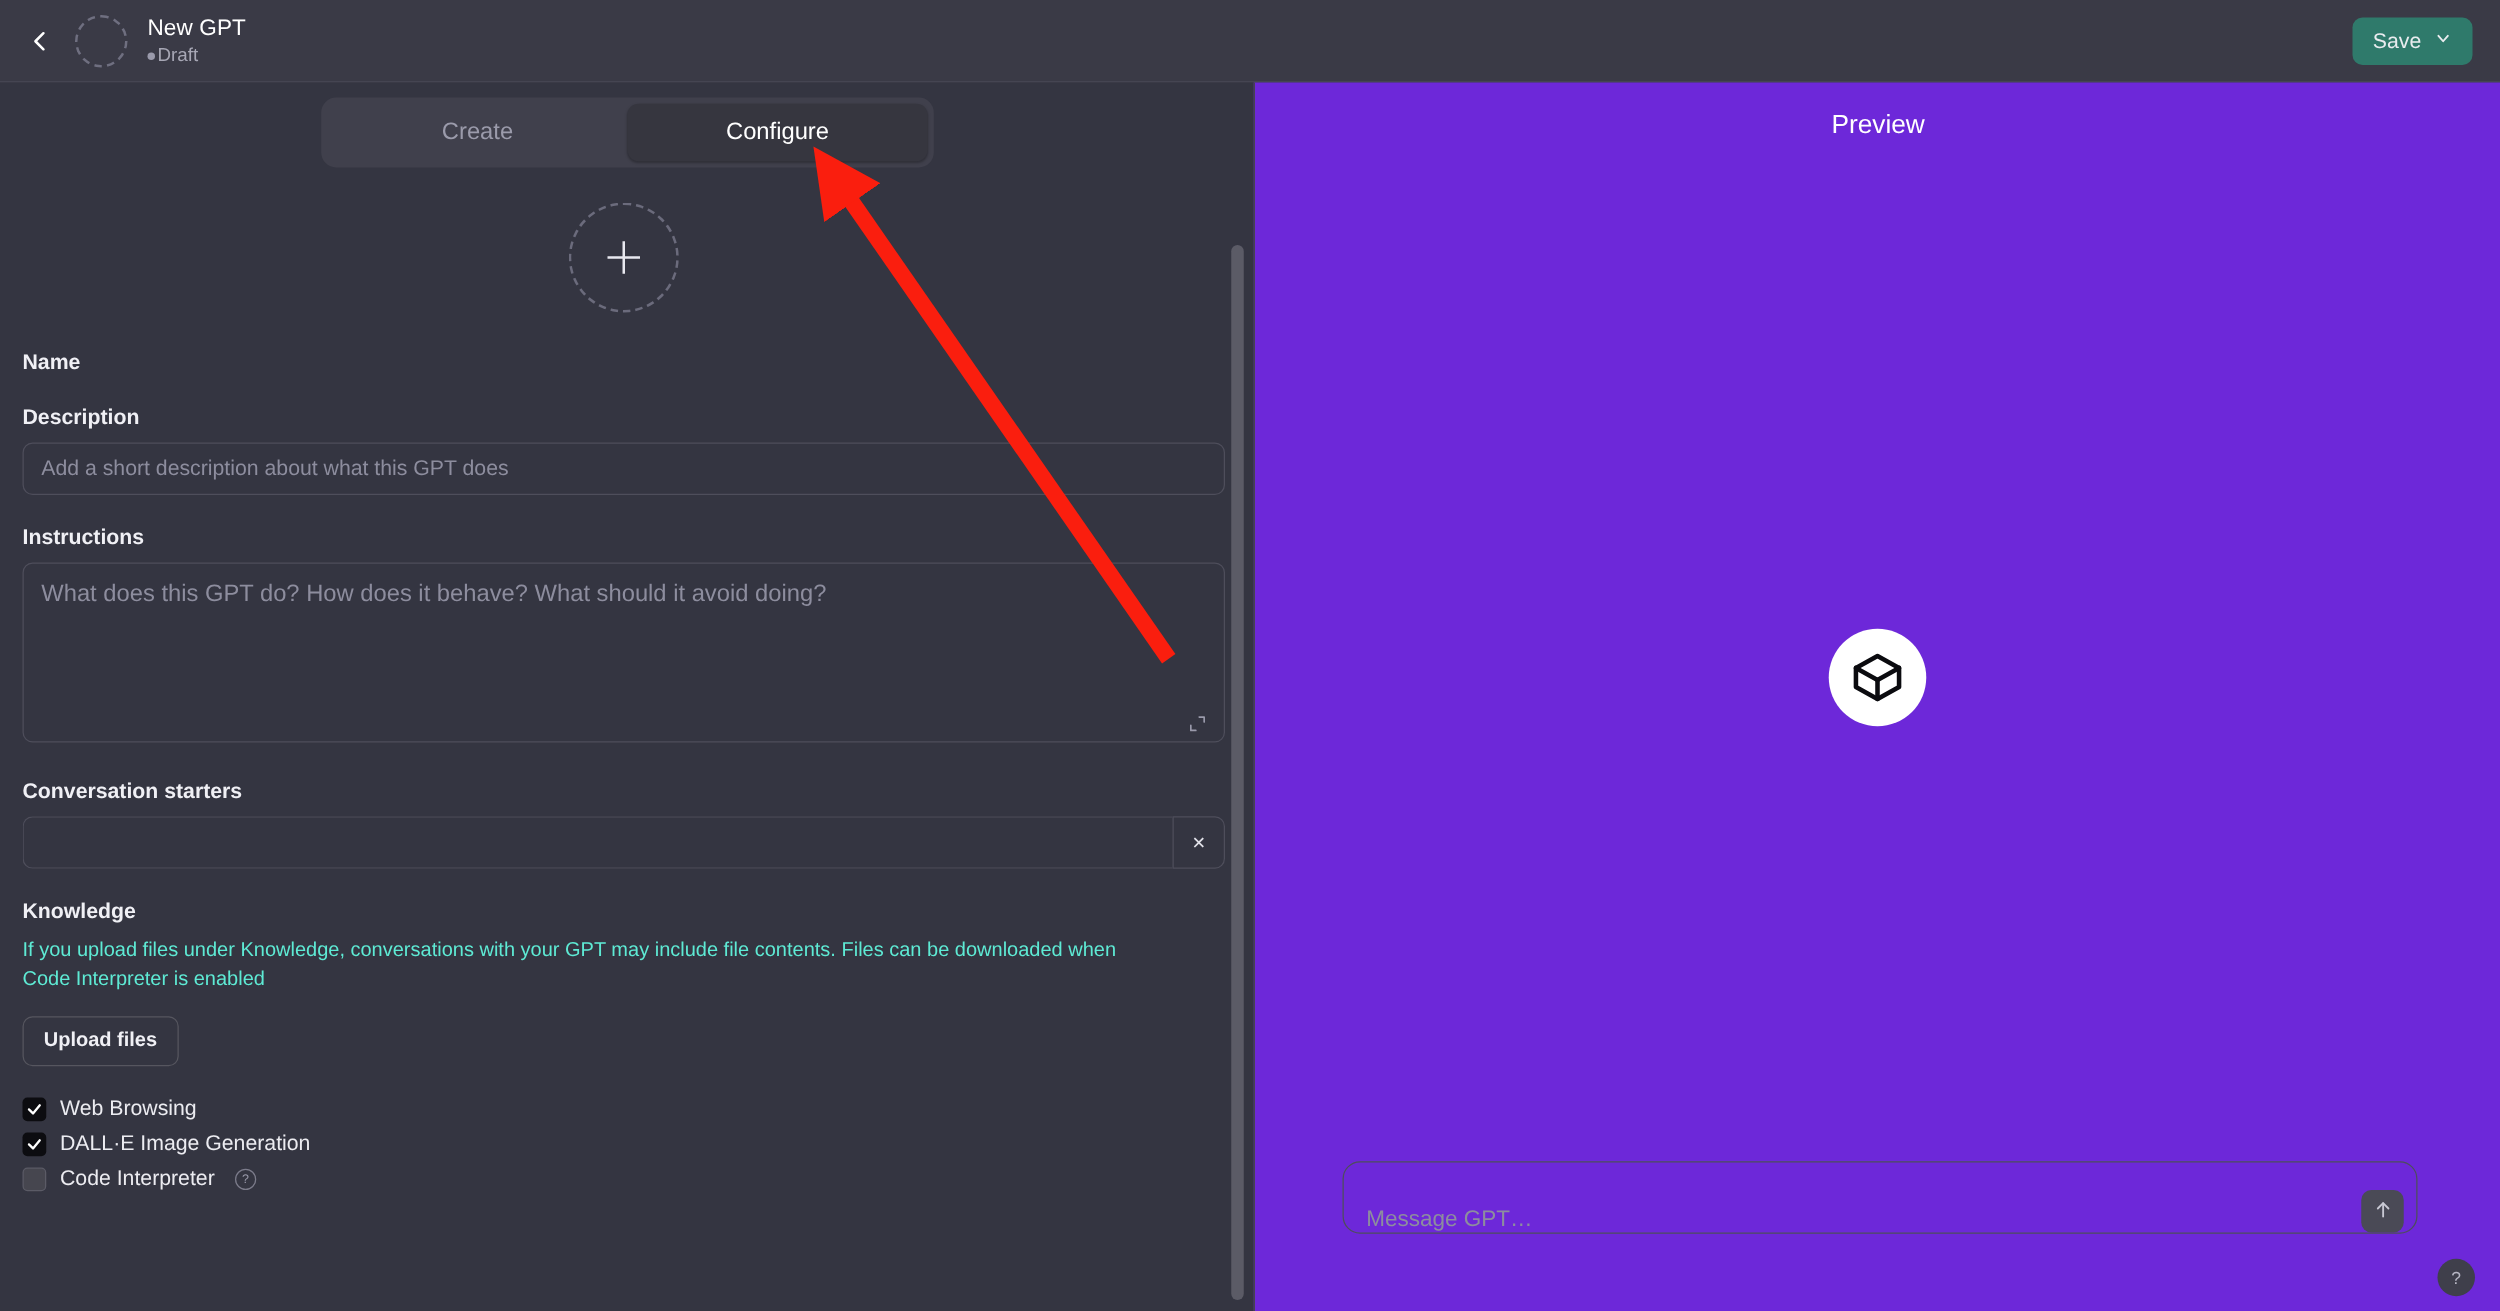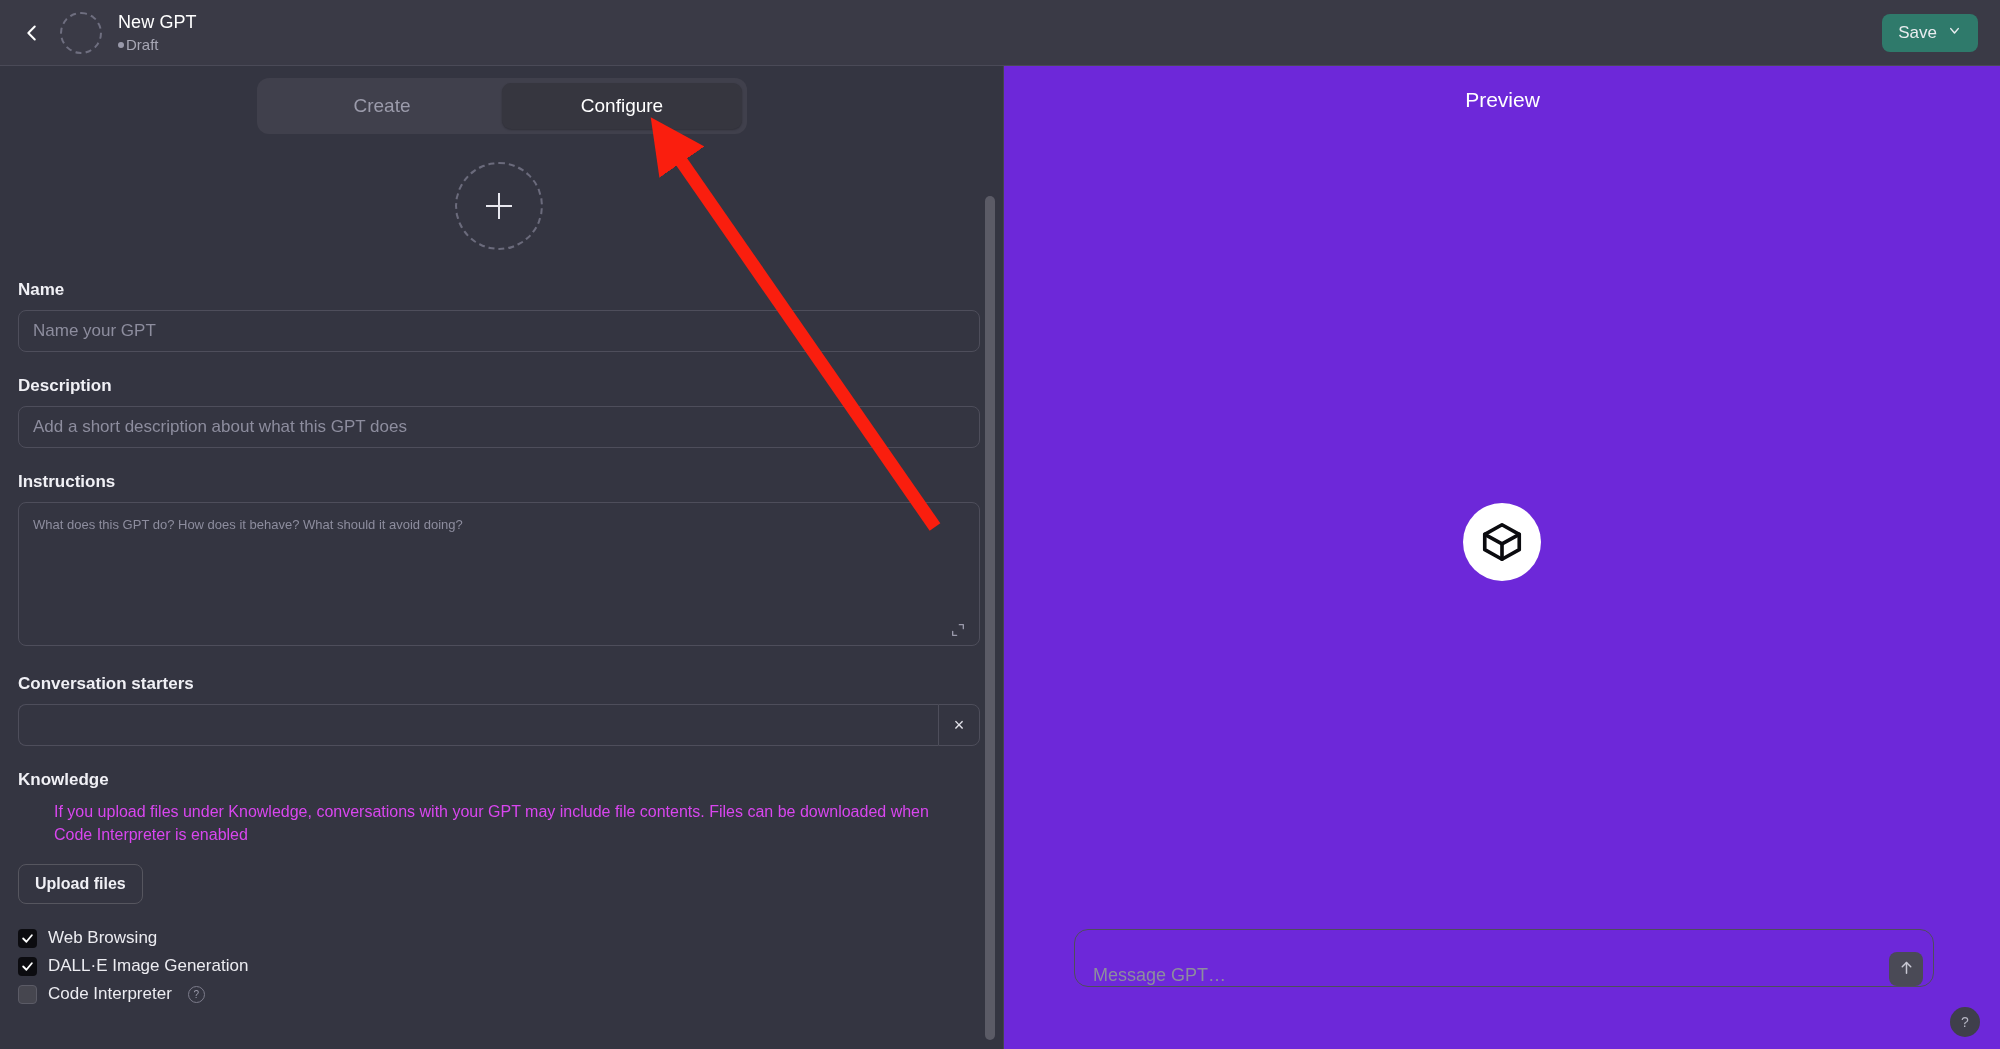--- a/index.html
+++ b/index.html
@@ -91,21 +91,21 @@
     color: #ececf1; font-size: 17px; padding: 0 14px;
     font-family: "Liberation Sans", sans-serif; outline: none;
   }
   .input-box::placeholder { color: #8d8d9e; }
   .field-block { margin-bottom: 24px; }
 
   .textarea-wrap { position: relative; width: 962px; }
   .textarea-box {
     width: 962px; height: 144px;
     background: transparent; border: 1px solid #4e4e5b; border-radius: 8px;
-    color: #ececf1; font-size: 13px; padding: 14px;
+    color: #ececf1; font-size: 19px; padding: 14px;
     font-family: "Liberation Sans", sans-serif; outline: none; resize: none;
   }
   .textarea-box::placeholder { color: #8d8d9e; }
   .expand-icon {
     position: absolute; right: 14px; bottom: 12px;
     width: 16px; height: 16px; cursor: pointer;
   }
 
   .starter-row { display: flex; width: 962px; }
   .starter-input {
@@ -118,22 +118,22 @@
   .starter-x {
     width: 42px; height: 42px;
     background: transparent; border: 1px solid #4e4e5b;
     border-radius: 0 8px 8px 0;
     color: #e3e3ea; font-size: 18px; cursor: pointer;
     display: flex; align-items: center; justify-content: center;
     font-family: "Liberation Sans", sans-serif;
   }
 
   .knowledge-desc {
-    color: #d946ef; font-size: 16px; line-height: 1.45;
-    width: 900px; margin-bottom: 18px; margin-left: 36px;
+    color: #5eead4; font-size: 16px; line-height: 1.45;
+    width: 900px; margin-bottom: 18px;
   }
   .upload-btn {
     height: 40px; padding: 0 16px;
     background: transparent; border: 1px solid #56565f; border-radius: 8px;
     color: #f0f0f5; font-size: 16px; font-weight: 700; cursor: pointer;
     font-family: "Liberation Sans", sans-serif;
   }
 
   .cap-row { display: flex; align-items: center; gap: 11px; margin-bottom: 8px; }
   .cap-box {
@@ -236,21 +236,20 @@
 
     <div class="avatar-add">
       <span class="plus-holder">
         <span class="plus-h"></span>
           <span class="plus-v"></span>
       </span>
     </div>
 
     <div class="field-block">
       <label class="field-label">Name</label>
-      <input class="input-box" placeholder="Name your GPT" style="">
     </div>
 
     <div class="field-block">
       <label class="field-label">Description</label>
       <input class="input-box" placeholder="Add a short description about what this GPT does" style="">
     </div>
 
     <div class="field-block">
       <label class="field-label">Instructions</label>
       <div class="textarea-wrap">

